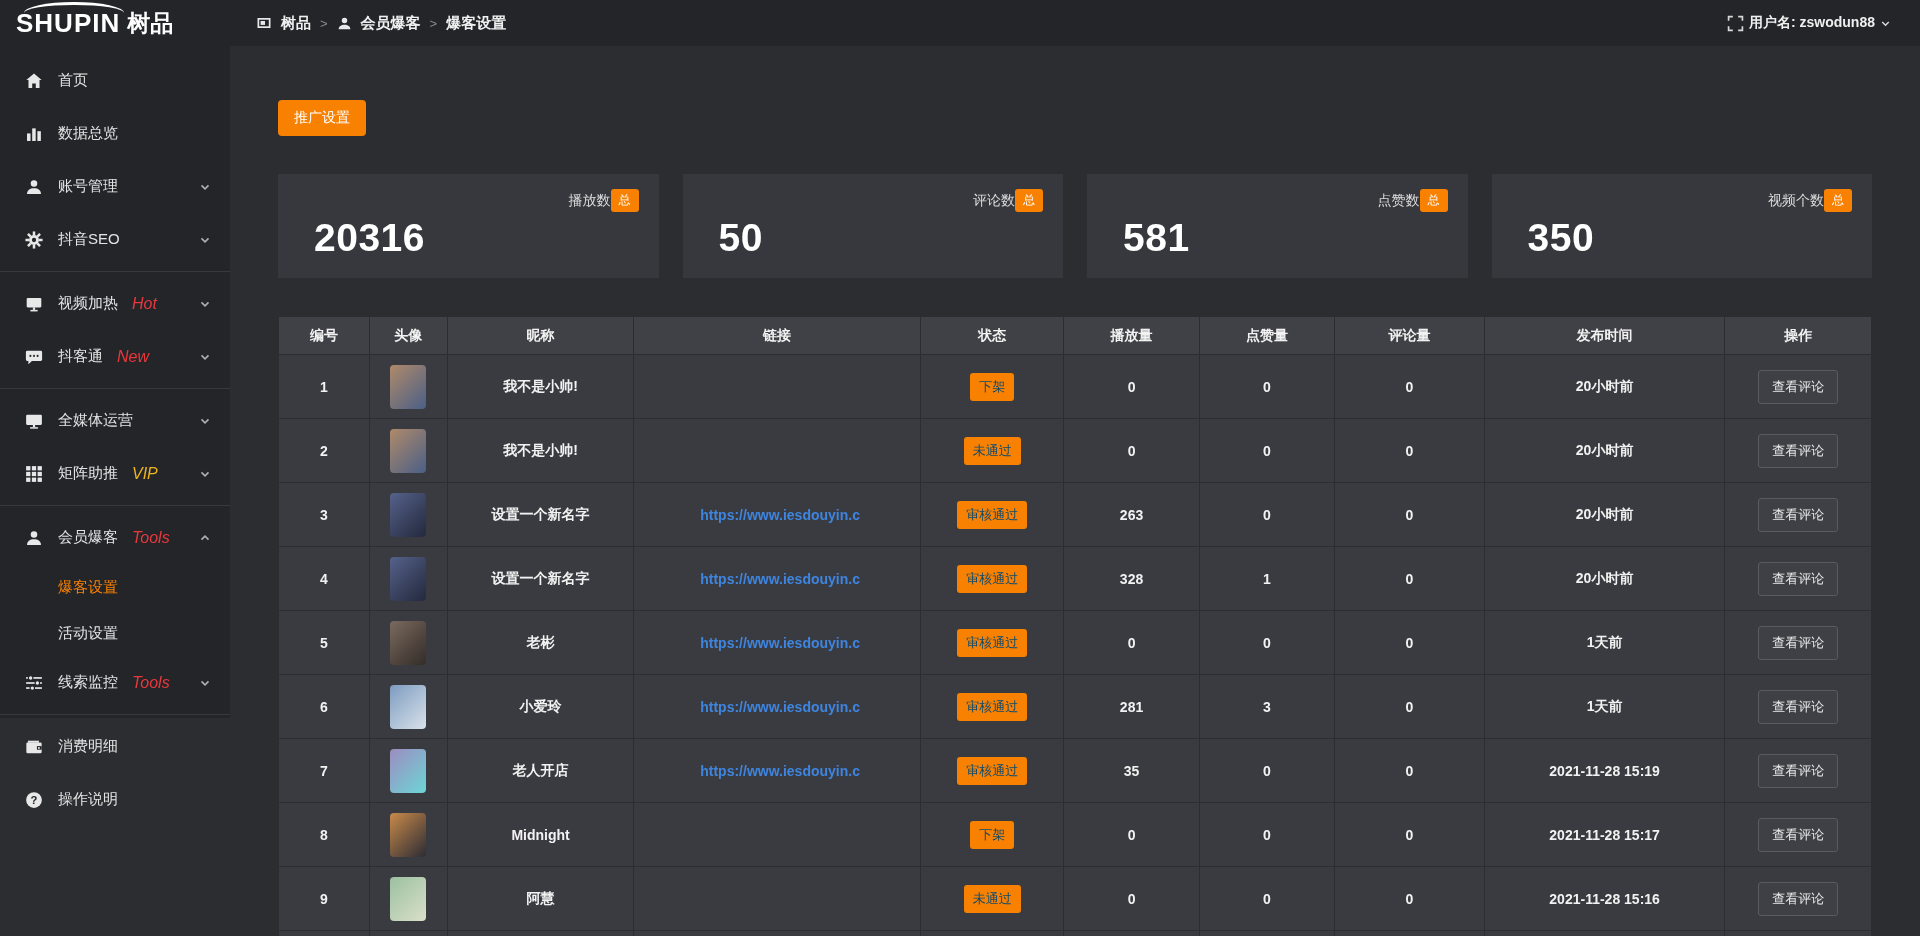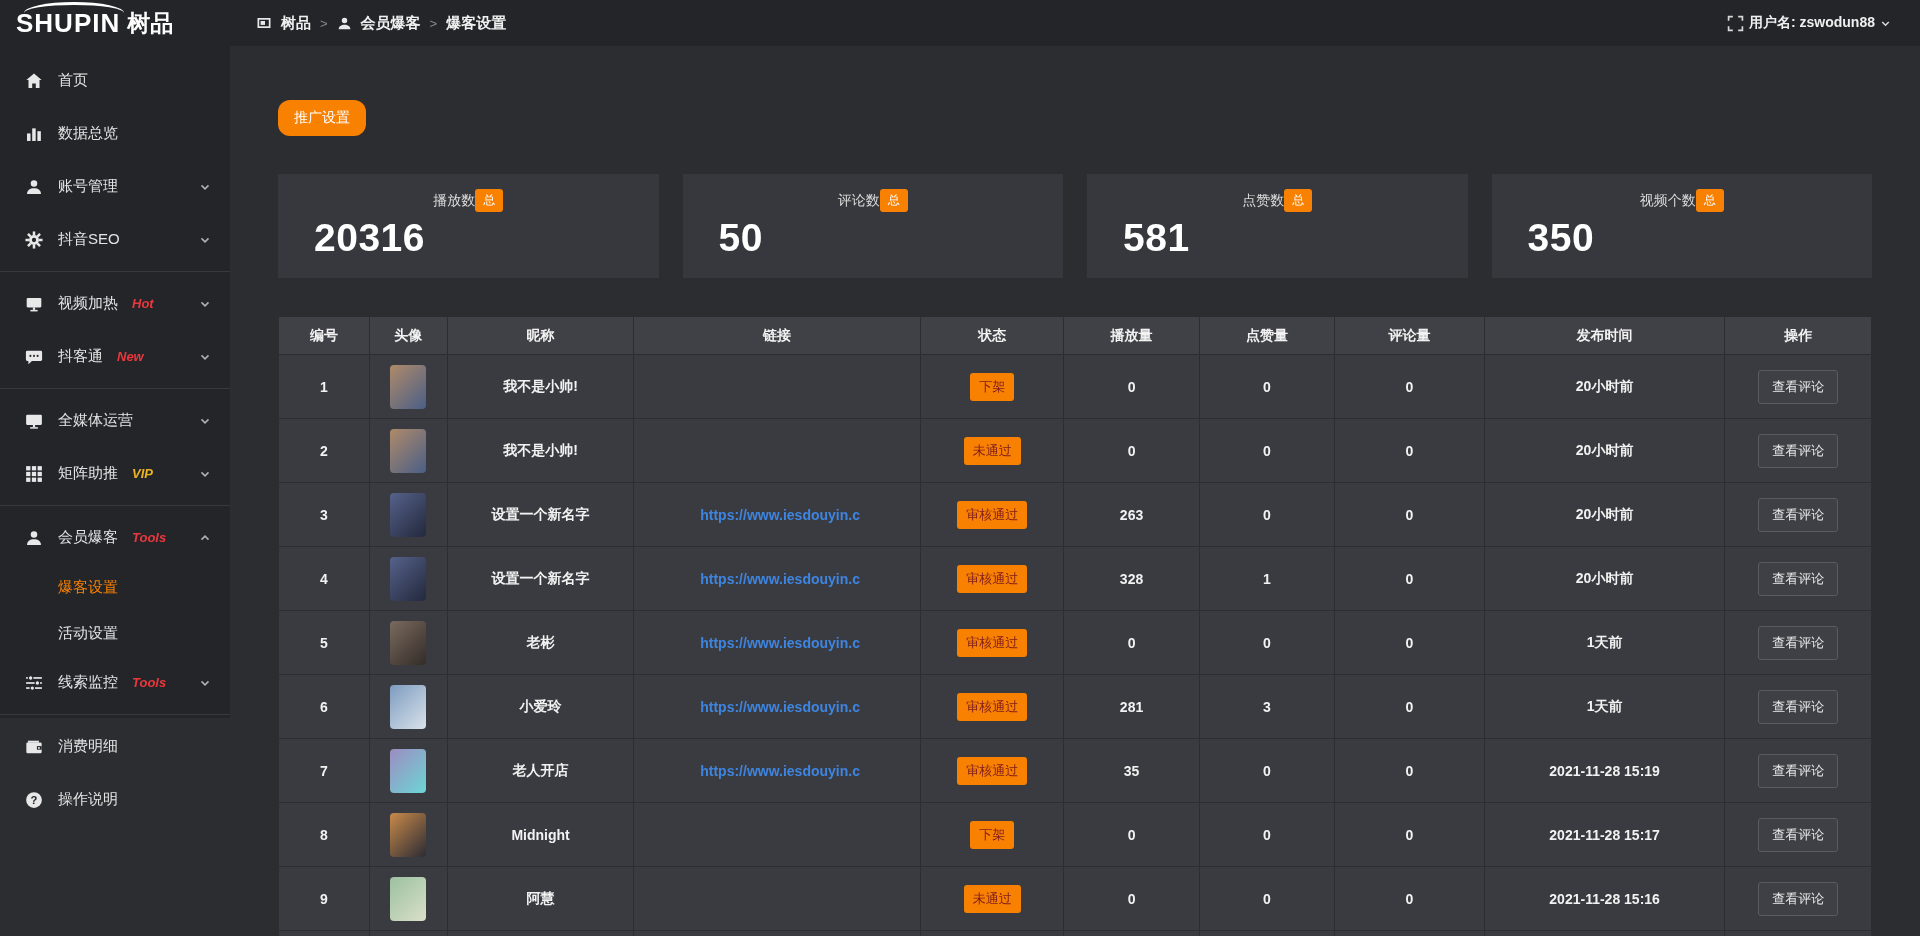--- a/index.html
+++ b/index.html
@@ -11,21 +11,21 @@
   .sidebar { width:230px; min-width:230px; background:#242529; height:718px; }
   .logo { height:46px; display:flex; align-items:center; padding-left:16px; position:relative; gap:7px; }
   .logo-arc { position:absolute; top:2px; left:24px; width:100px; height:11px;
               border-top:3px solid #fff; border-radius:50% 50% 0 0 / 100% 100% 0 0; }
   .logo-en { color:#fff; font-weight:800; font-size:26px; letter-spacing:1px; }
   .logo-cn { color:#fff; font-weight:700; font-size:23px; }
   .side-nav { padding-top:8px; }
   .side-item { height:53px; display:flex; align-items:center; padding:0 18px 0 24px;
                color:#e4e4e4; font-size:15px; cursor:pointer; }
   .side-ico { width:20px; margin-right:14px; display:flex; align-items:center; justify-content:center; }
-  .side-badge { font-style:italic; font-weight:700; font-size:13px; margin-left:14px; }
+  .side-badge { font-style:italic; font-weight:400; font-size:16px; margin-left:14px; }
   .side-badge.red { color:var(--red,#e8383d); }
   .side-badge.gold { color:var(--gold,#edb421); }
   .chevron { margin-left:auto; display:flex; align-items:center; }
   .side-divider { height:1px; background:#383940; margin:5px 0; }
   .side-subitem { height:46px; display:flex; align-items:center; padding-left:58px;
                   font-size:15px; color:#e4e4e4; cursor:pointer; }
   .side-subitem.active { color:var(--accent,#f88102); }
 
   
   .main { flex:1; display:flex; flex-direction:column; }
@@ -35,36 +35,36 @@
   .crumb-sep { color:#8a8a8a; font-size:13px; font-weight:400; }
   .crumb-ico { display:flex; align-items:center; }
   .topbar-right { margin-left:auto; display:flex; align-items:center; gap:5px;
                   color:#f0f0f0; font-size:14px; font-weight:600; }
   .tb-ico { display:flex; align-items:center; cursor:pointer; }
   .user-wrap { display:flex; align-items:center; gap:4px; cursor:pointer; }
 
   
   .content { flex:1; padding:0 48px; overflow:hidden; }
   .promo-btn { margin-top:54px; background:var(--accent,#f88102); color:#fff; border:none;
-               border-radius:12px; padding:9px 16px; font-size:14px; cursor:pointer; font-family:Liberation Sans, sans-serif; }
+               border-radius:4px; padding:9px 16px; font-size:14px; cursor:pointer; font-family:Liberation Sans, sans-serif; }
   .stats { display:flex; gap:24px; margin-top:38px; }
   .stat-card { flex:1; background:#37383d; padding:15px 20px 18px; }
-  .stat-top { display:flex; align-items:center; justify-content:center; }
+  .stat-top { display:flex; align-items:center; justify-content:flex-end; }
   .stat-label { color:#dcdcdc; font-size:14px; }
   .stat-badge { background:var(--accent,#f88102); color:#fff; font-size:12px; padding:3px 8px; border-radius:3px; }
   .stat-value { color:#fff; font-size:39px; font-weight:700; margin-top:4px; letter-spacing:0.5px;margin-left:16px; }
 
   table { width:100%; border-collapse:collapse; margin-top:38px; table-layout:fixed; }
   th,td { border:1px solid #2c2d31; text-align:center; }
   th { background:#404146; height:38px; color:#f2f2f2; font-size:14px; font-weight:700; }
   td { background:#3a3b40; height:64px; color:#f2f2f2; font-size:14px; font-weight:600; }
   td.link-cell { text-align:center; padding-left:6px; overflow:hidden; white-space:nowrap; }
   a.row-link { color:var(--link,#3e85e0); text-decoration:none; font-weight:600; cursor:pointer; }
   .avatar { width:36px; height:44px; border-radius:4px; margin:0 auto; }
-  .status-badge { display:inline-block; background:var(--accent,#f88102); color:#7f1d1d; font-size:13px;
+  .status-badge { display:inline-block; background:var(--accent,#f88102); color:#0c4a6e; font-size:13px;
                   font-weight:400; padding:5px 9px; border-radius:3px; }
   .action-btn { background:#3f4046; border:1px solid #5a5b61; color:#e8e8e8; font-size:13px;
                 padding:7px 13px; border-radius:3px; cursor:pointer; font-family:inherit; }
 </style>
 </head>
 <body>
 
 <div class="app">
 
   <aside class="sidebar">

